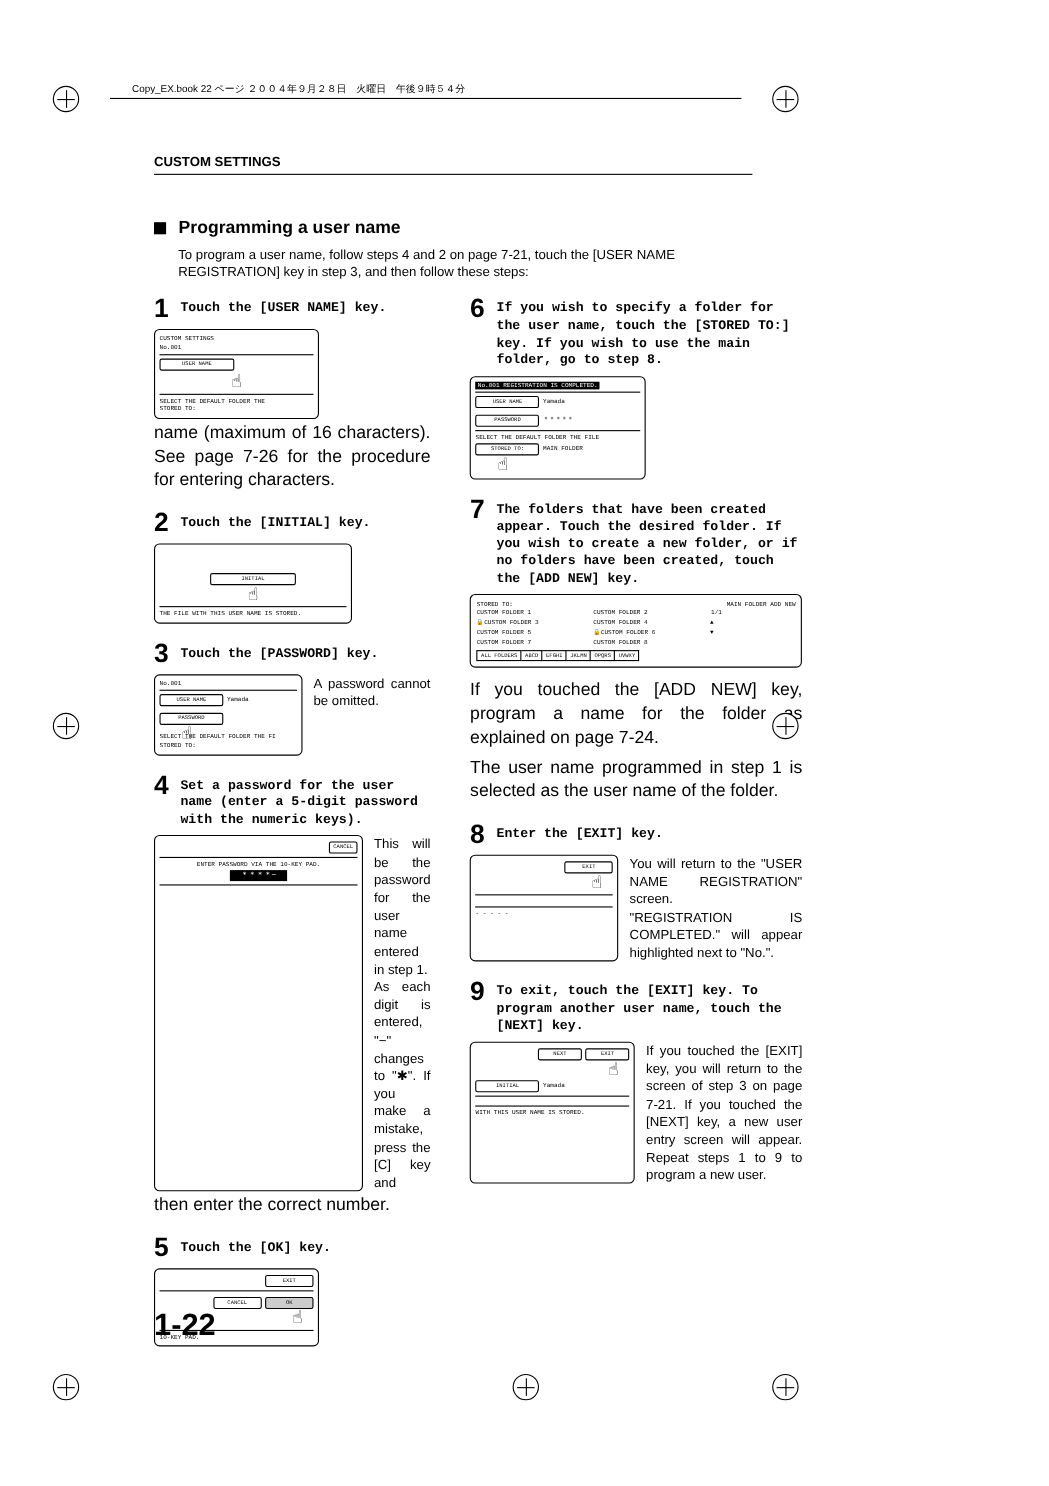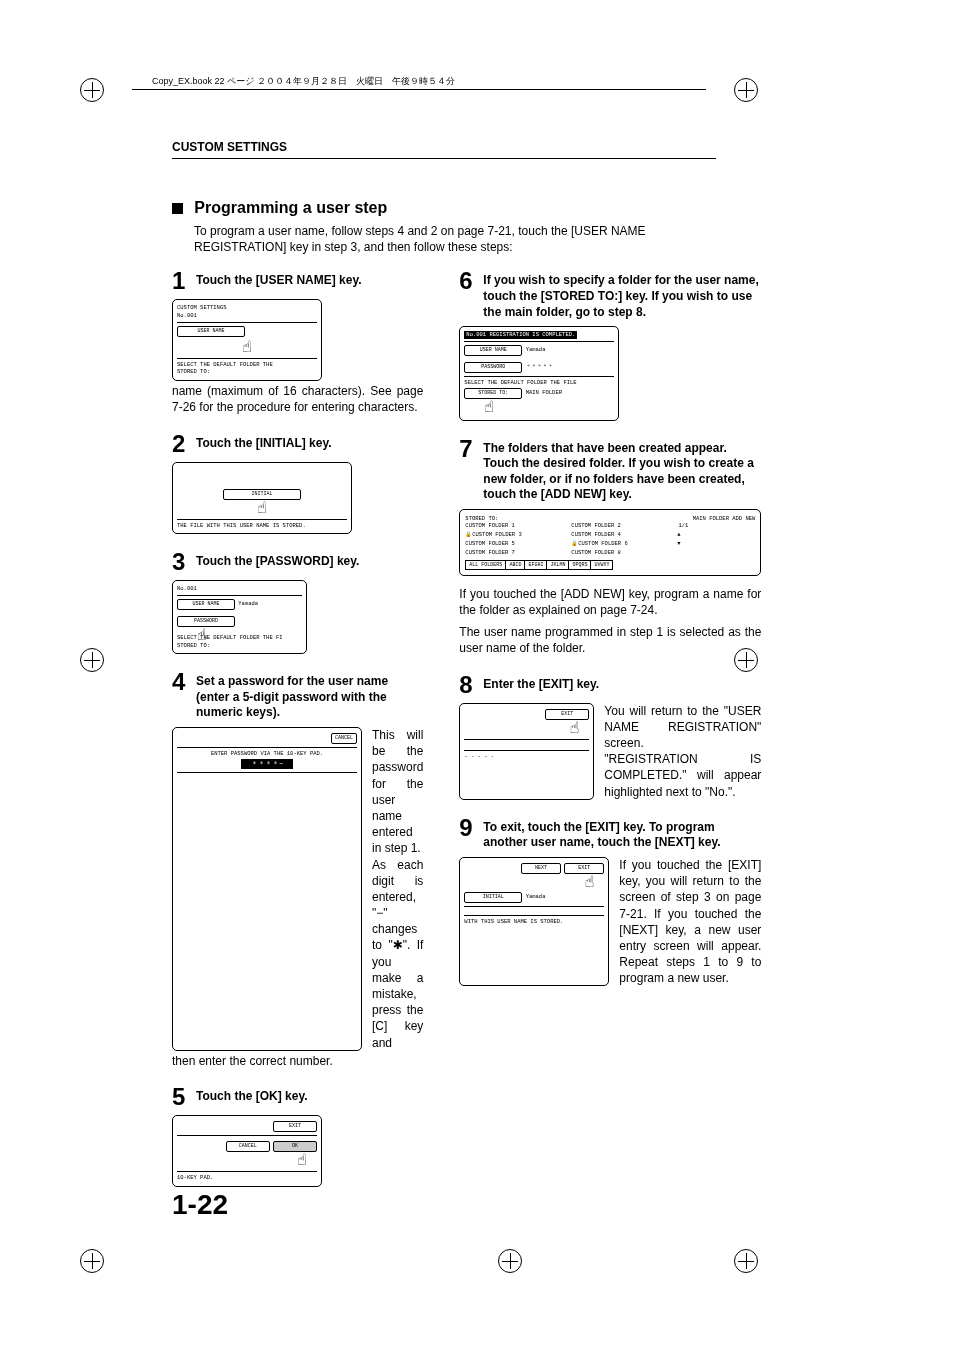--- a/index.html
+++ b/index.html
@@ -9,21 +9,20 @@
     font-size: 12px;
     color: #000;
     background: #fff;
   }
   .page {
     width: 774px;
     height: 1351px;
     position: relative;
     box-sizing: border-box;
     padding: 80px 90px 60px 140px;
-    margin-left: 32px;
   }
   .crop-tl, .crop-tr, .crop-bl, .crop-br, .crop-ml, .crop-mr, .crop-mc {
     position: absolute;
     width: 22px; height: 22px;
     border: 1.5px solid #000;
     border-radius: 50%;
     background: #fff;
   }
   .crop-tl { top: 78px; left: 48px; }
   .crop-tr { top: 78px; right: 48px; }
@@ -93,20 +92,21 @@
     font-weight: bold;
     line-height: 1;
     margin-right: 6px;
     min-width: 18px;
   }
   .step-title {
     font-weight: bold;
     font-size: 12px;
     line-height: 1.3;
     padding-top: 4px;
+    font-family: Liberation Mono, monospace;
   }
   .step-body {
     display: flex;
     gap: 10px;
     margin-top: 6px;
   }
   .step-body-full {
     margin-top: 6px;
   }
   .screen {
@@ -140,21 +140,21 @@
     font-size: 16px;
     line-height: 1;
   }
   .step-text {
     font-size: 12px;
     line-height: 1.35;
     text-align: justify;
     flex: 1;
   }
   .step-text-wide {
-    font-size: 12px;
+    font-size: 16px;
     line-height: 1.35;
     text-align: justify;
   }
   .folder-screen {
     border: 1px solid #000;
     border-radius: 5px;
     padding: 5px;
     font-size: 5.5px;
     font-family: "Courier New", monospace;
     width: 290px;
@@ -202,21 +202,21 @@
 
   <div class="header-text">Copy_EX.book  22 ページ  ２００４年９月２８日　火曜日　午後９時５４分</div>
   <div class="header-line"></div>
 
   <div style="height:60px"></div>
 
   <div class="section-header">CUSTOM SETTINGS</div>
 
   <div class="title-row">
     <span class="title-square"></span>
-    <span class="title-text">Programming a user step</span>
+    <span class="title-text">Programming a user name</span>
   </div>
   <div class="intro">To program a user name, follow steps 4 and 2 on page 7-21, touch the [USER NAME REGISTRATION] key in step 3, and then follow these steps:</div>
 
   <div class="columns">
 
     <div class="col">
 
       <div class="step">
         <div class="step-head">
           <div class="step-num">1</div>
@@ -265,20 +265,21 @@
           <div class="screen" style="width:135px">
             <div class="lbl">No.001</div>
             <div class="sep"></div>
             <div><span class="btn" style="width:50px">USER NAME</span> <span class="lbl">Yamada</span></div>
             <div style="height:4px"></div>
             <div><span class="btn" style="width:50px">PASSWORD</span></div>
             <div style="margin-left:20px"><span class="hand">☝</span></div>
             <div class="lbl" style="margin-top:-10px">SELECT THE DEFAULT FOLDER THE FI</div>
             <div class="lbl">STORED TO:</div>
           </div>
+          <div class="step-text">A password cannot be omitted.</div>
         </div>
       </div>
 
       <div class="step">
         <div class="step-head">
           <div class="step-num">4</div>
           <div class="step-title">Set a password for the user name (enter a 5-digit password with the numeric keys).</div>
         </div>
         <div class="step-body">
           <div class="screen" style="width:190px">

